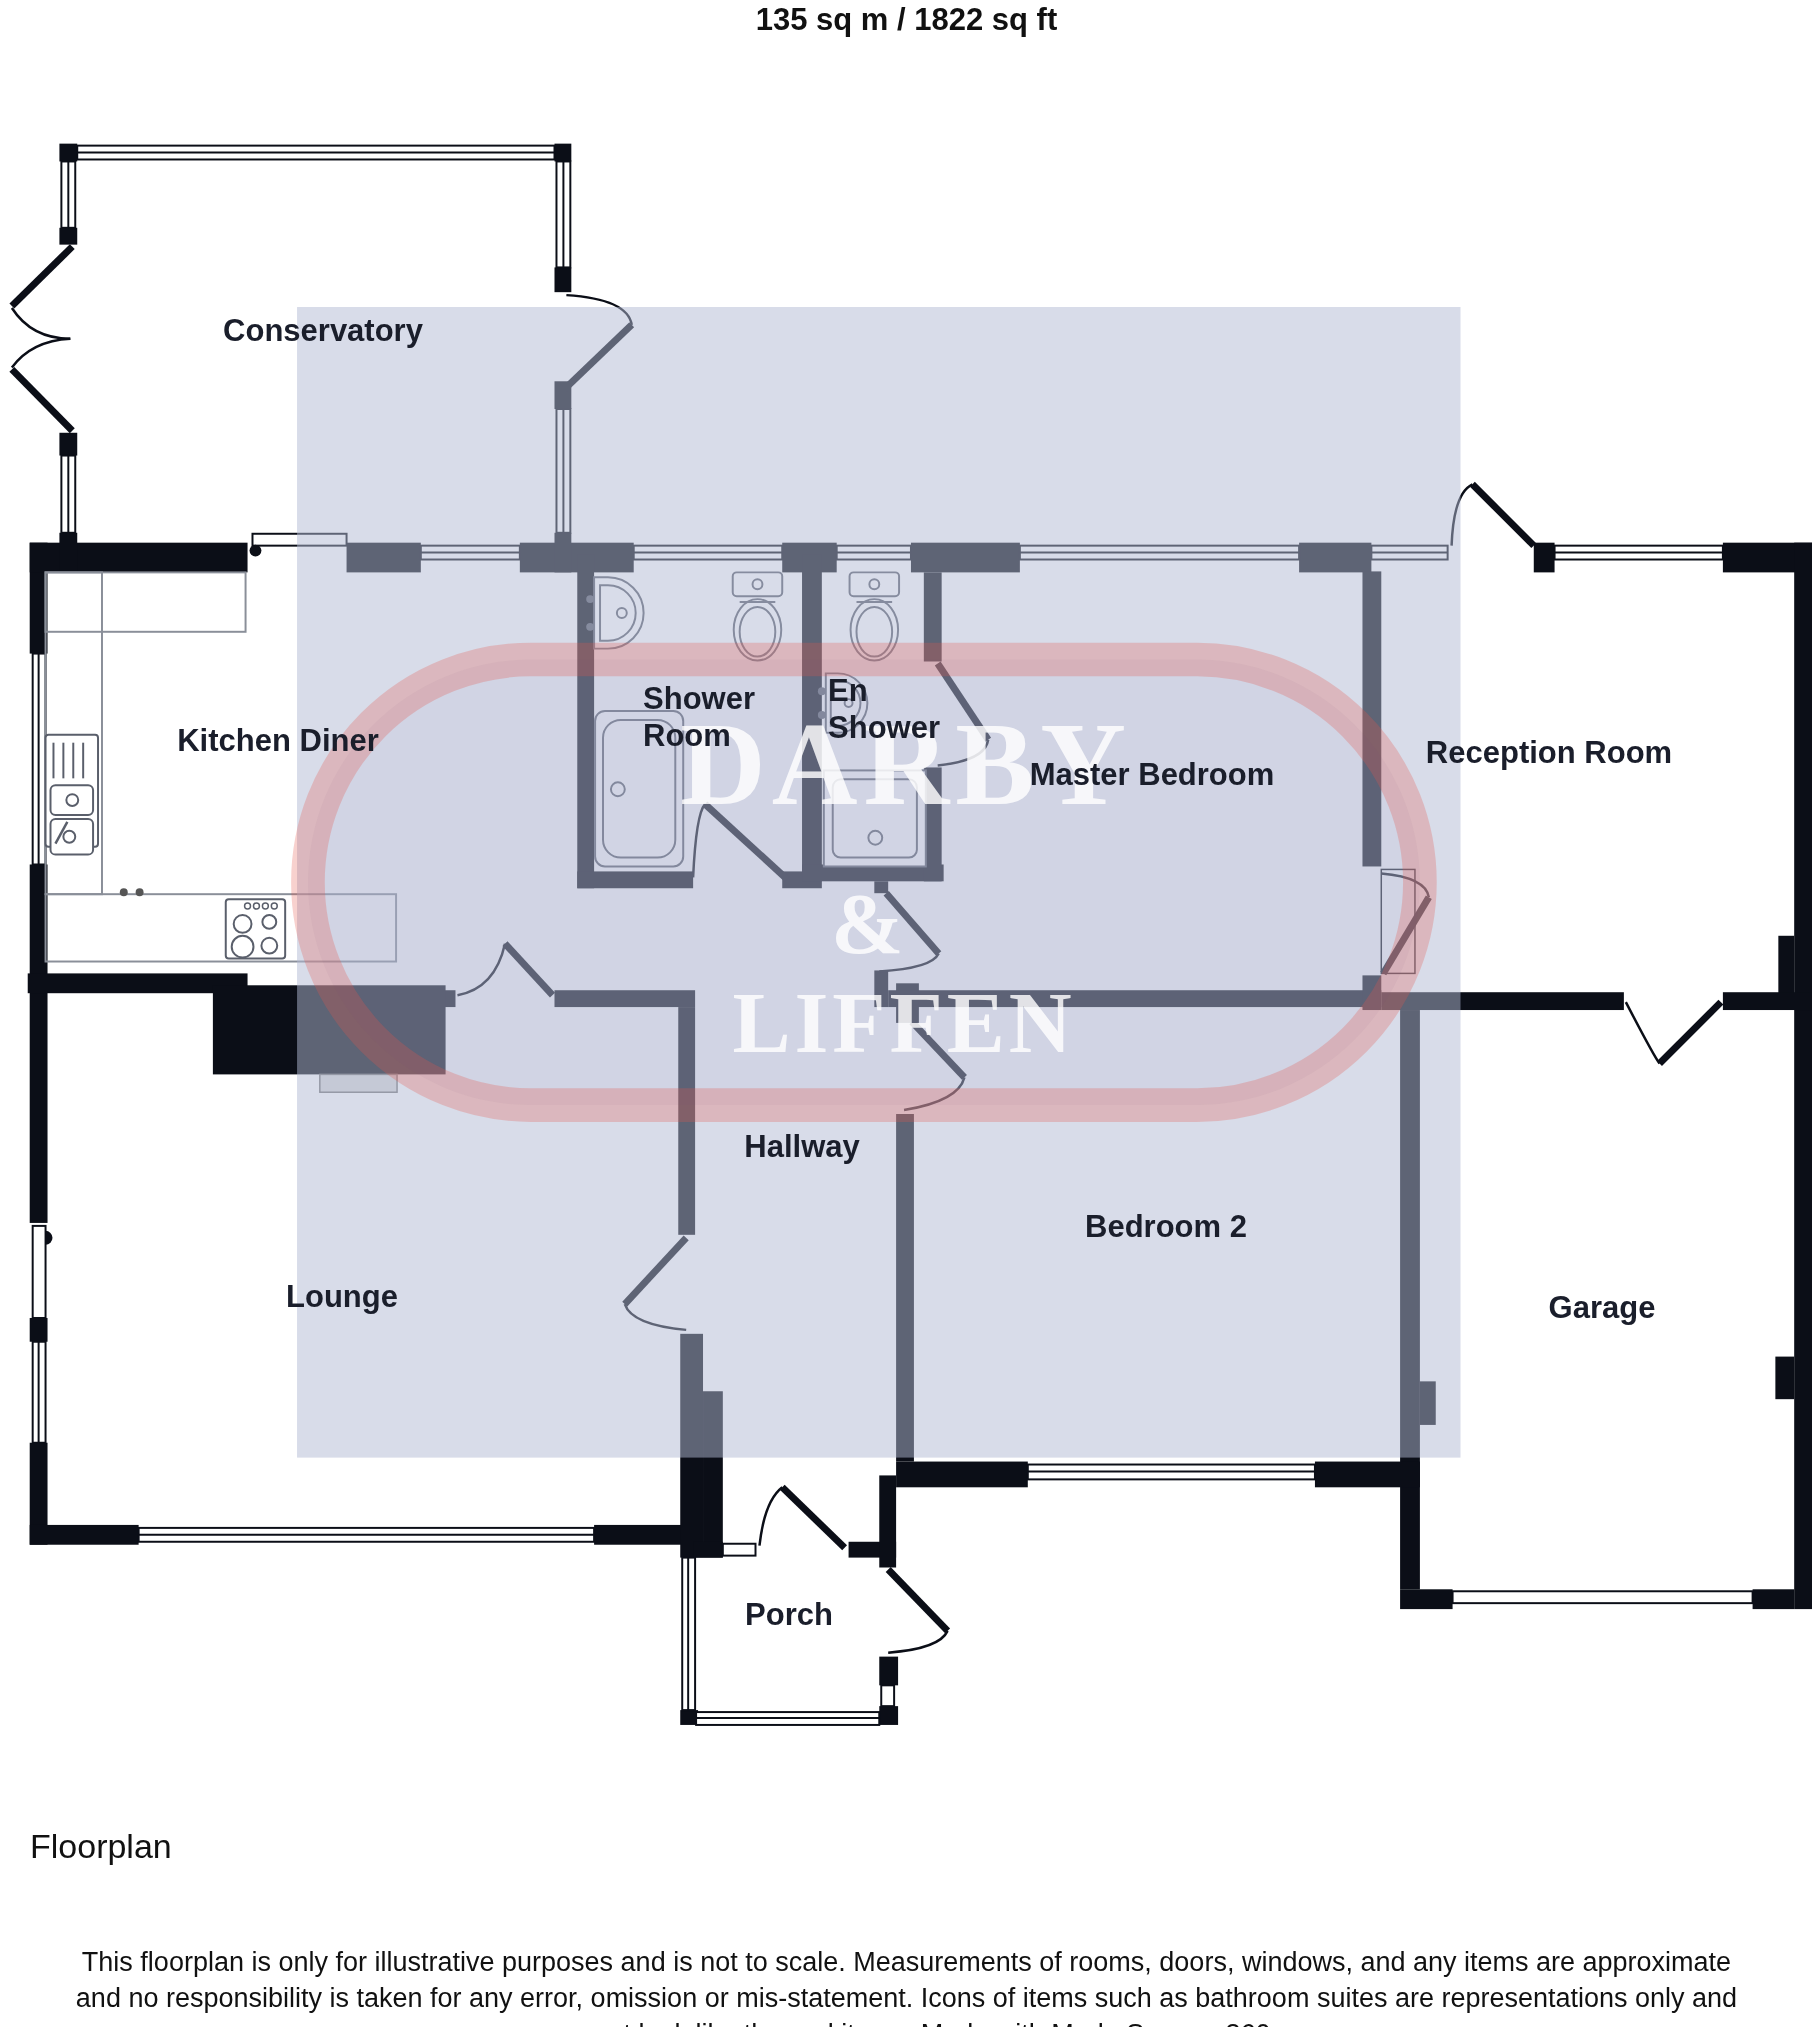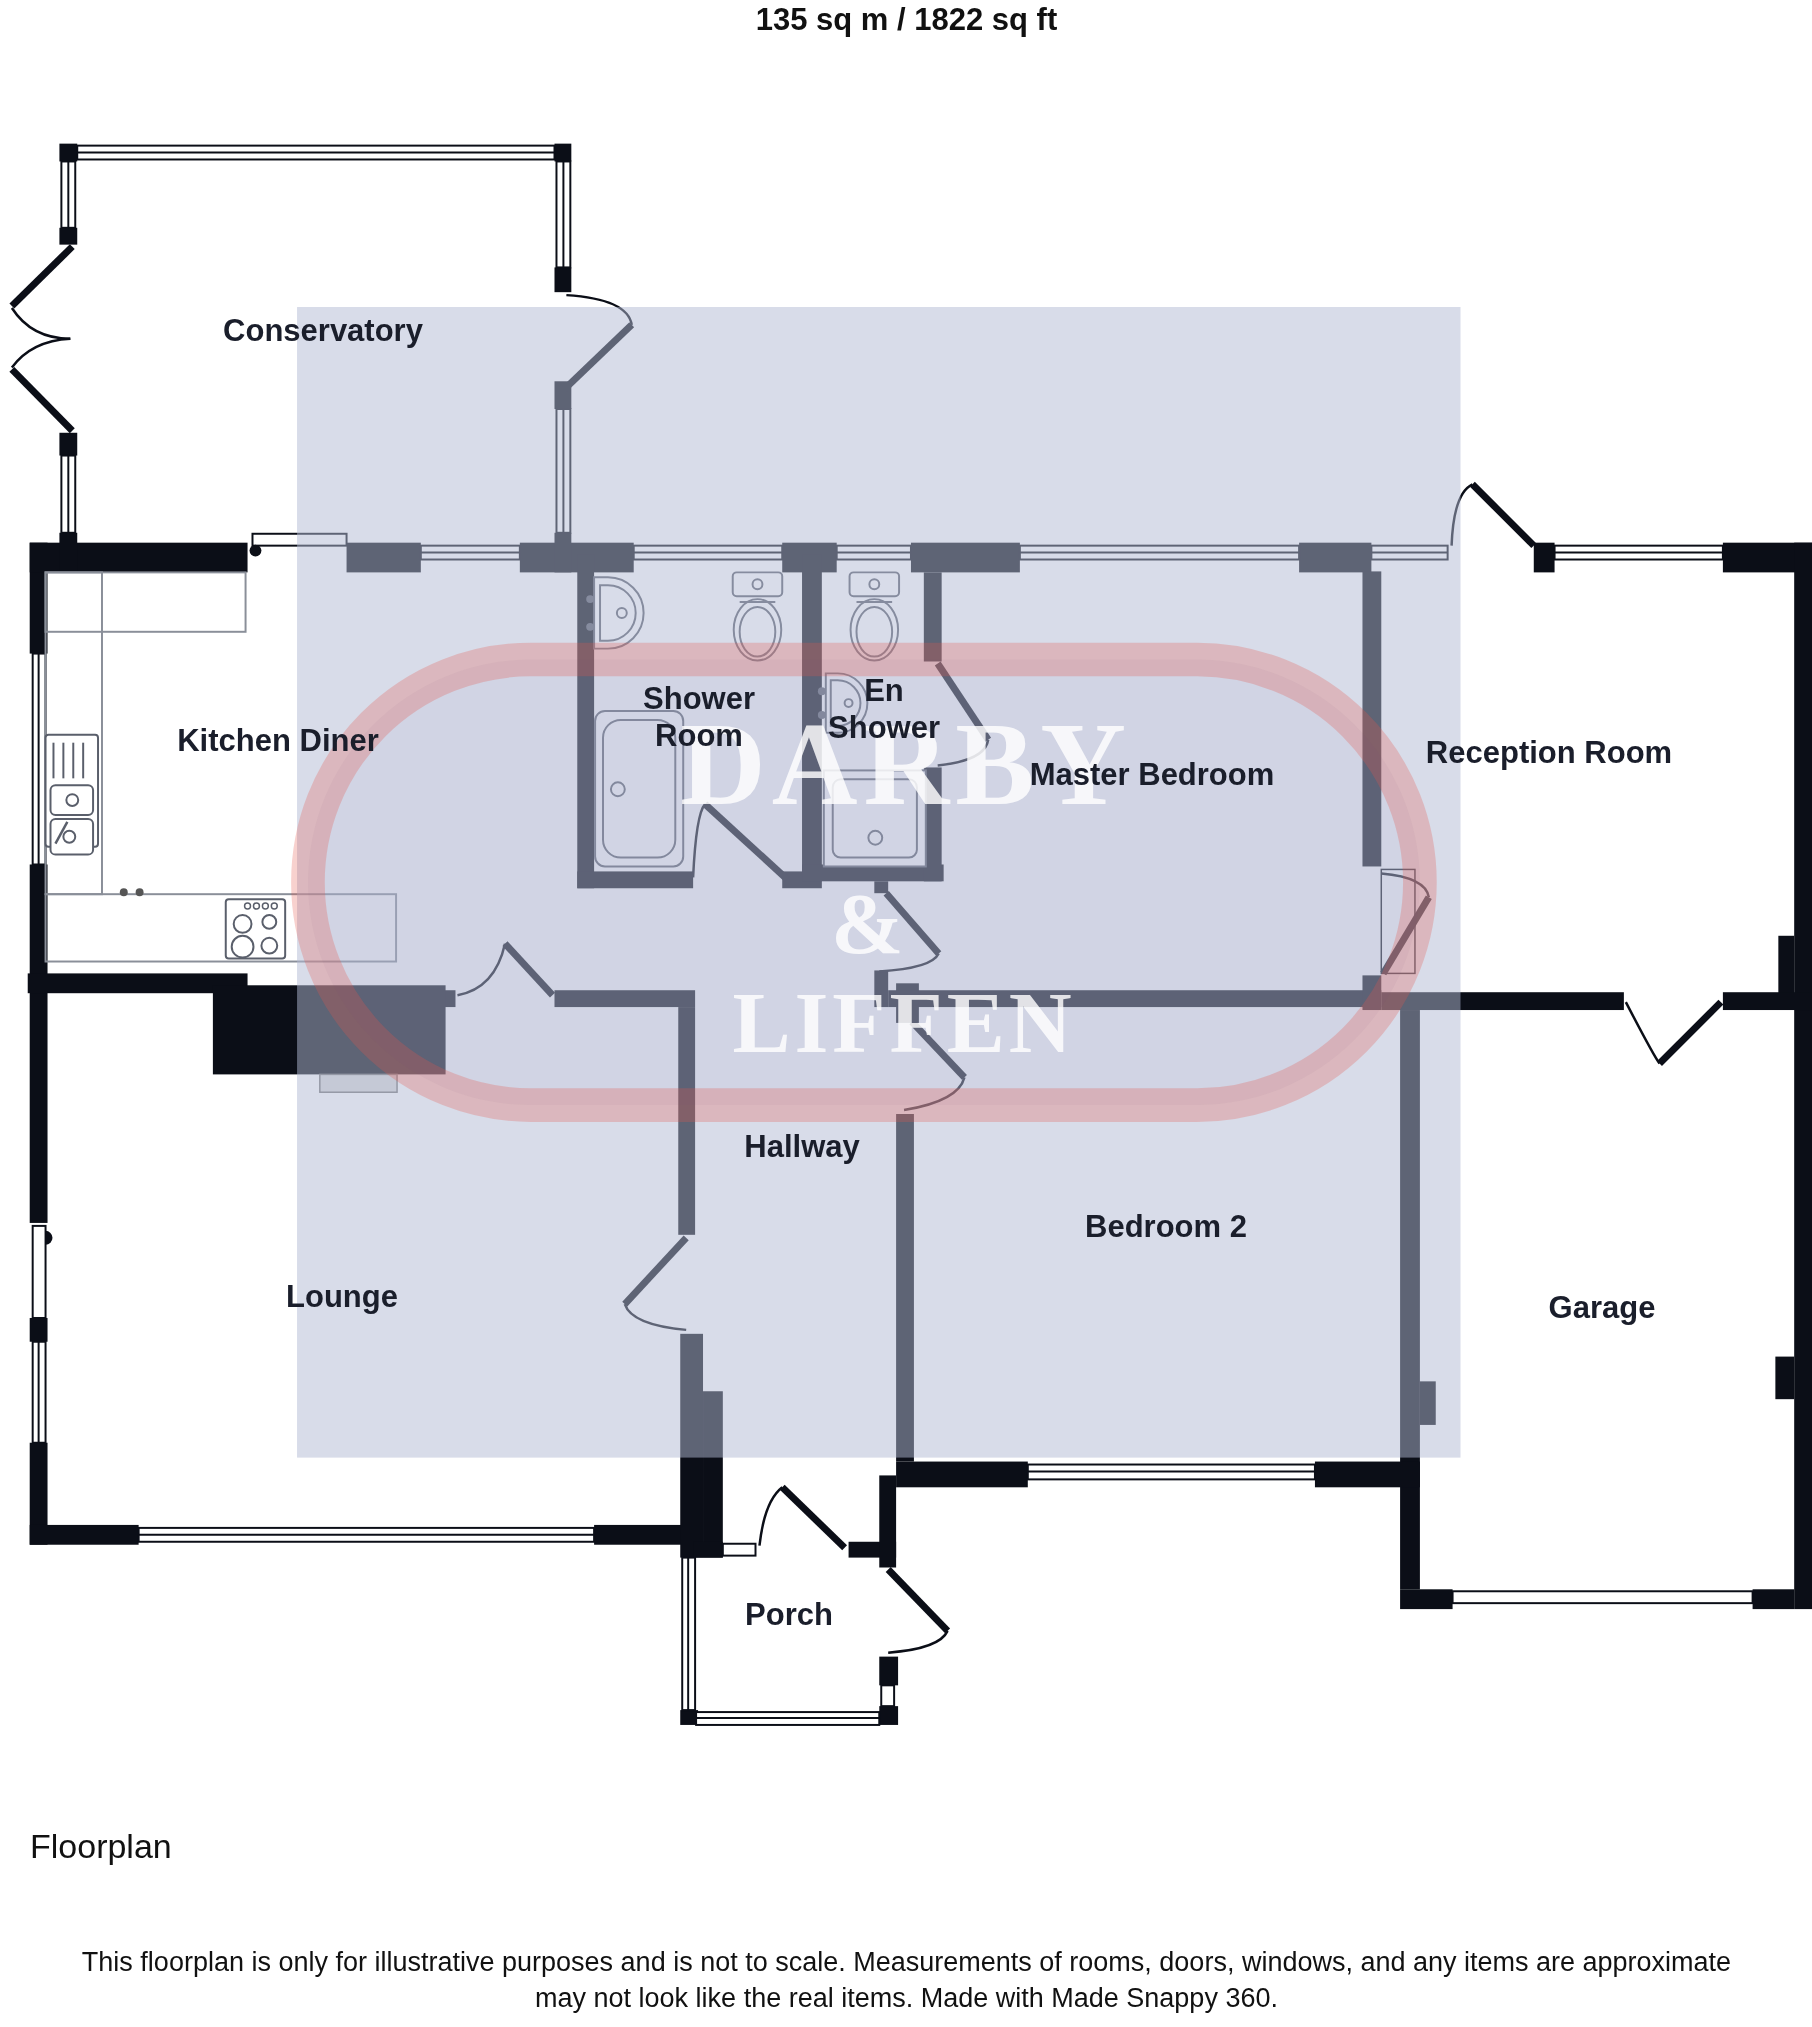--- a/index.html
+++ b/index.html
@@ -1,21 +1,21 @@
 <!DOCTYPE html>
 <html><head>
 <meta charset="utf-8">
 <style>
   html,body{margin:0;padding:0;background:#fff;}
   .stage{position:relative;width:1813px;height:2028px;background:#ffffff;overflow:hidden;
          font-family:"Liberation Sans",sans-serif;}
   .title-block{position:absolute;left:0;top:2px;width:100%;text-align:center;
                font-weight:bold;font-size:31px;line-height:36px;color:#111;}
   svg.plan{position:absolute;left:0;top:0;}
-  .room-label{position:absolute;transform:translate(-50%,-50%);text-align:center;
+  .room-label{position:absolute;transform:translate(-50%,-50%);text-align:left;
               font-weight:bold;font-size:31px;line-height:37px;color:#1a1e2b;white-space:nowrap;}
   .wm-text{font-family:"Liberation Serif",serif;font-weight:bold;fill:rgba(255,255,255,0.82);}
   .footer-heading{position:absolute;left:30px;top:1827px;font-size:34px;color:#111;}
   .disclaimer{position:absolute;left:0;top:1944px;width:100%;text-align:center;
               font-size:27px;line-height:36px;color:#111;}
   .wall{fill:#0b0e17;}
   .win{fill:#ffffff;stroke:#0b0e17;stroke-width:2;}
   .winline{stroke:#0b0e17;stroke-width:2;}
   .leaf{stroke:#0b0e17;stroke-width:7;}
   .swing{fill:none;stroke:#0b0e17;stroke-width:2.5;}
@@ -360,17 +360,18 @@
   <div class="room-label" style="left:1549px;top:752px"><span>Reception Room</span></div>
   <div class="room-label" style="left:802px;top:1146px"><span>Hallway</span></div>
   <div class="room-label" style="left:1166px;top:1226px"><span>Bedroom 2</span></div>
   <div class="room-label" style="left:342px;top:1296px"><span>Lounge</span></div>
   <div class="room-label" style="left:1602px;top:1307px"><span>Garage</span></div>
   <div class="room-label" style="left:789px;top:1614px"><span>Porch</span></div>
 
   <div class="footer-heading">Floorplan</div>
   <div class="disclaimer">
     <div>This floorplan is only for illustrative purposes and is not to scale. Measurements of rooms, doors, windows, and any items are approximate</div>
+    <div>and no responsibility is taken for any error, omission or mis-statement. Icons of items such as bathroom suites are representations only and</div>
     <div>may not look like the real items. Made with Made Snappy 360.</div>
   </div>
 
 </div>
 
 
 </body></html>

